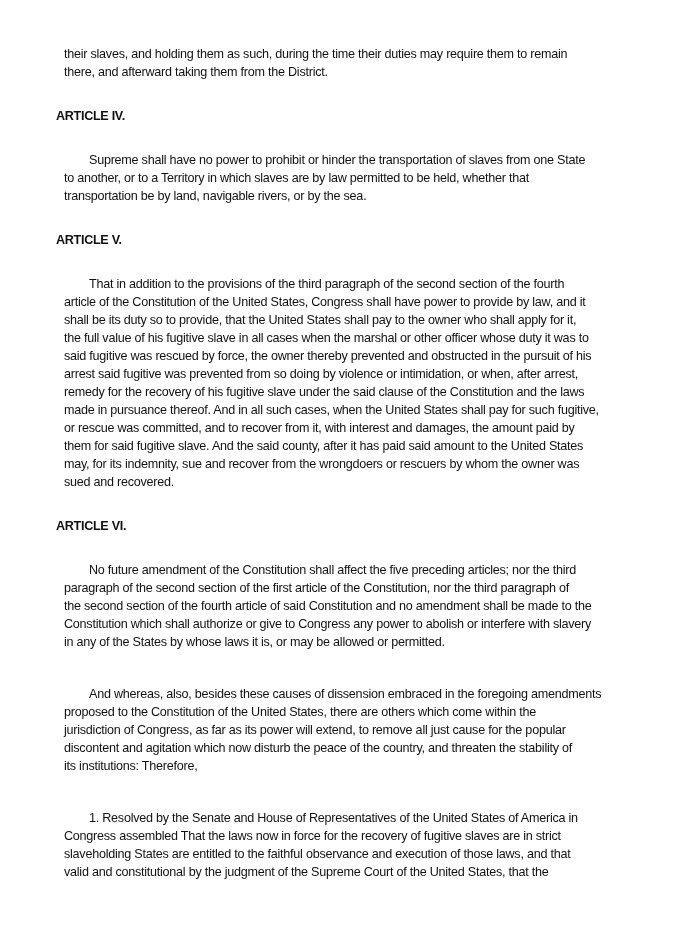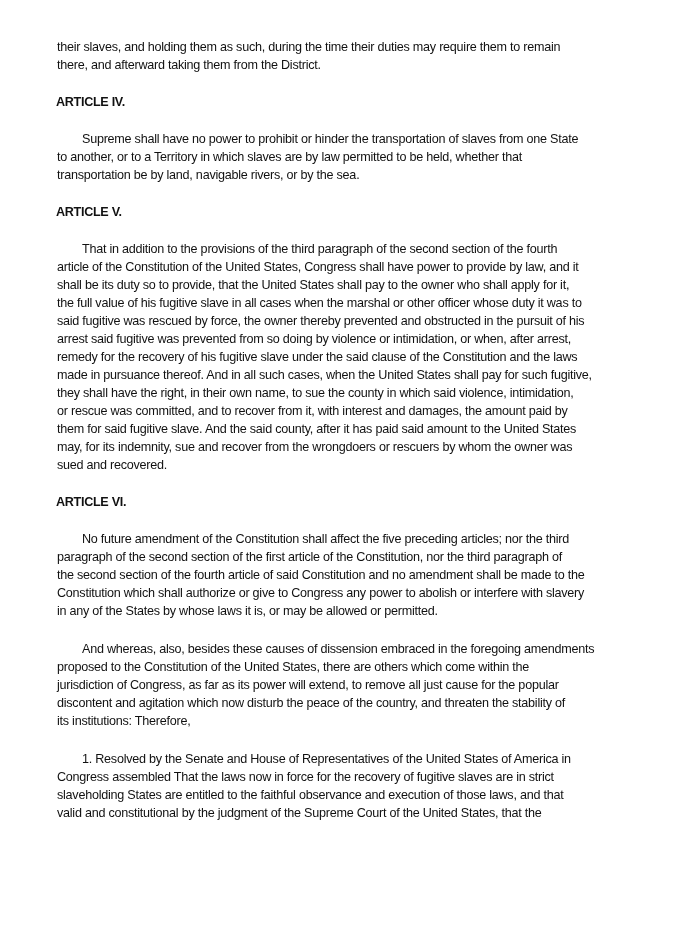--- a/index.html
+++ b/index.html
@@ -9,21 +9,21 @@
     color: #111111;
   }
   .page { position: absolute; left: 56px; top: 37px; width: 600px; }
   .line {
     font-size: 12.6px; line-height: 18px; height: 18px;
     white-space: nowrap; letter-spacing: -0.25px;
   }
   .indent { padding-left: 25px; }
   .heading { font-weight: bold; font-size: 12.6px; line-height: 18px; height: 18px; letter-spacing: -0.3px; }
   .gap { height: 18px; }
-  .para { margin: 1px; }
+  .para { margin: 8px; }
 </style>
 </head>
 <body>
 
 <div class="page">
 
   <div class="para">
     <div class="line">their slaves, and holding them as such, during the time their duties may require them to remain</div>
     <div class="line">there, and afterward taking them from the District.</div>
   </div>
@@ -44,21 +44,20 @@
 
   <div class="para">
     <div class="line indent">That in addition to the provisions of the third paragraph of the second section of the fourth</div>
     <div class="line">article of the Constitution of the United States, Congress shall have power to provide by law, and it</div>
     <div class="line">shall be its duty so to provide, that the United States shall pay to the owner who shall apply for it,</div>
     <div class="line">the full value of his fugitive slave in all cases when the marshal or other officer whose duty it was to</div>
     <div class="line">said fugitive was rescued by force, the owner thereby prevented and obstructed in the pursuit of his</div>
     <div class="line">arrest said fugitive was prevented from so doing by violence or intimidation, or when, after arrest,</div>
     <div class="line">remedy for the recovery of his fugitive slave under the said clause of the Constitution and the laws</div>
     <div class="line">made in pursuance thereof. And in all such cases, when the United States shall pay for such fugitive,</div>
-    <div class="line">they shall have the right, in their own name, to sue the county in which said violence, intimidation,</div>
     <div class="line">or rescue was committed, and to recover from it, with interest and damages, the amount paid by</div>
     <div class="line">them for said fugitive slave. And the said county, after it has paid said amount to the United States</div>
     <div class="line">may, for its indemnity, sue and recover from the wrongdoers or rescuers by whom the owner was</div>
     <div class="line">sued and recovered.</div>
   </div>
 
   <div class="gap"></div>
   <div class="heading">ARTICLE VI.</div>
   <div class="gap"></div>
 

